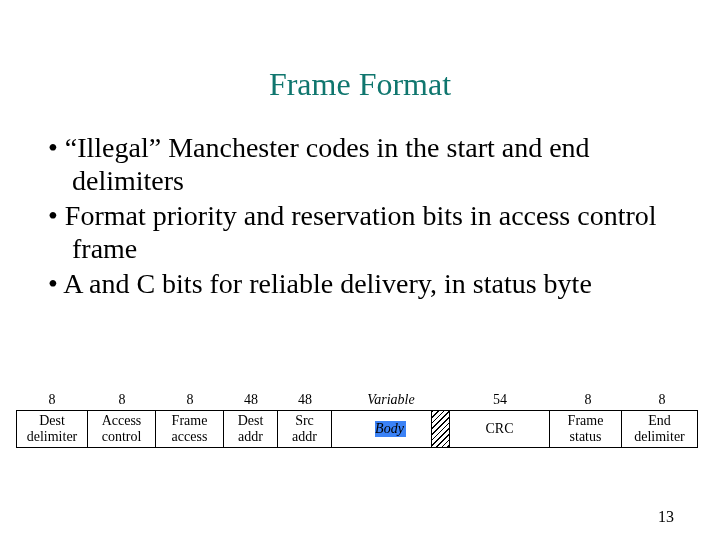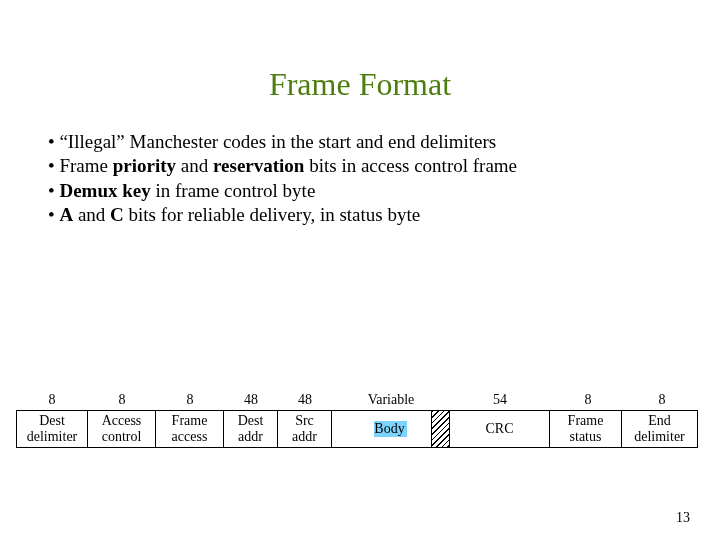--- a/index.html
+++ b/index.html
@@ -1,50 +1,49 @@
 <!DOCTYPE html>
 <html><head>
 <meta charset="utf-8">
 <style>
   * { box-sizing: border-box; margin: 0; padding: 0; }
   html, body { width: 720px; height: 540px; background: #fff; font-family: "Times New Roman", Times, serif; color: #000; }
   .slide { position: relative; width: 720px; height: 540px; padding: 20px 34px 0 34px; }
-  .title { text-align: center; font-size: 32px; color: #4d7c0f; margin-top: 46px; margin-bottom: 28px; font-weight: 400; }
+  .title { text-align: center; font-size: 32px; color: #0f766e; margin-top: 46px; margin-bottom: 28px; font-weight: 400; }
   ul.bullets { list-style: none; padding-left: 14px; }
-  ul.bullets li { font-size: 19px; line-height: 1.18; padding-left: 24px; text-indent: -24px; margin-bottom: 2px; }
+  ul.bullets li { font-size: 28px; line-height: 1.18; padding-left: 24px; text-indent: -24px; margin-bottom: 2px; }
   ul.bullets li::before { content: "• "; }
-  b { font-weight: 700; }
+  b { font-weight: 400; }
   .diagram { position: absolute; left: 16px; right: 16px; top: 390px; }
   .row { display: flex; align-items: stretch; }
   .sizes .cell, .fields .cell { font-size: 14px; text-align: center; padding: 2px 4px; line-height: 1.15; }
   .sizes .cell { height: 20px; }
   .fields .cell { border: 1px solid #000; height: 38px; display: flex; align-items: center; justify-content: center; }
   .fields .cell + .cell { border-left: none; }
   .body-cell { position: relative; overflow: hidden; background: #fff; }
   .body-cell .hatch {
     position: absolute; top:0; bottom:0; right:0; width: 18px;
     background: repeating-linear-gradient(135deg, #000 0, #000 1px, transparent 1px, transparent 4px);
     border-left: 1px solid #000;
   }
-  .body-cell .label { position: relative; z-index: 2; background: #7dd3fc; padding-right: 2px; }
-  .page-num { position: absolute; right: 30px; bottom: 14px; font-size: 14px; }
+  .body-cell .label { position: relative; z-index: 2; background: #3b82f6; padding-right: 2px; }
+  .page-num { position: absolute; right: 46px; bottom: 14px; font-size: 16px; }
   
   .c0 { width: 72px; } .c1 { width: 68px; } .c2 { width: 68px; } .c3 { width: 54px; }
-  .c4 { width: 54px; } .c5 { width: 118px; } .c6 { width: 100px; } .c7 { width: 76px; } .c8 { width: 72px; }
+  .c4 { width: 54px; } .c5 { width: 118px; font-style: italic; } .c6 { width: 100px; } .c7 { width: 76px; } .c8 { width: 72px; }
 </style>
 </head>
 <body>
 <div class="slide">
 
   <h1 class="title">Frame Format</h1>
 
   <ul class="bullets">
     <li><span>“Illegal” Manchester codes in the start and end delimiters</span></li>
-    <li><span>Frame </span><b>priority</b><span> and </span><b>reservation</b><span> bits in access control frame</span></li>
-    <li><b>Demux key</b><span> in frame control byte</span></li>
+    <li><span>Format </span><b>priority</b><span> and </span><b>reservation</b><span> bits in access control frame</span></li>
     <li><b>A</b><span> and </span><b>C</b><span> bits for reliable delivery, in status byte</span></li>
   </ul>
 
   <div class="diagram">
     <div class="row sizes">
       <div class="cell c0">8</div>
       <div class="cell c1">8</div>
       <div class="cell c2">8</div>
       <div class="cell c3">48</div>
       <div class="cell c4">48</div>

